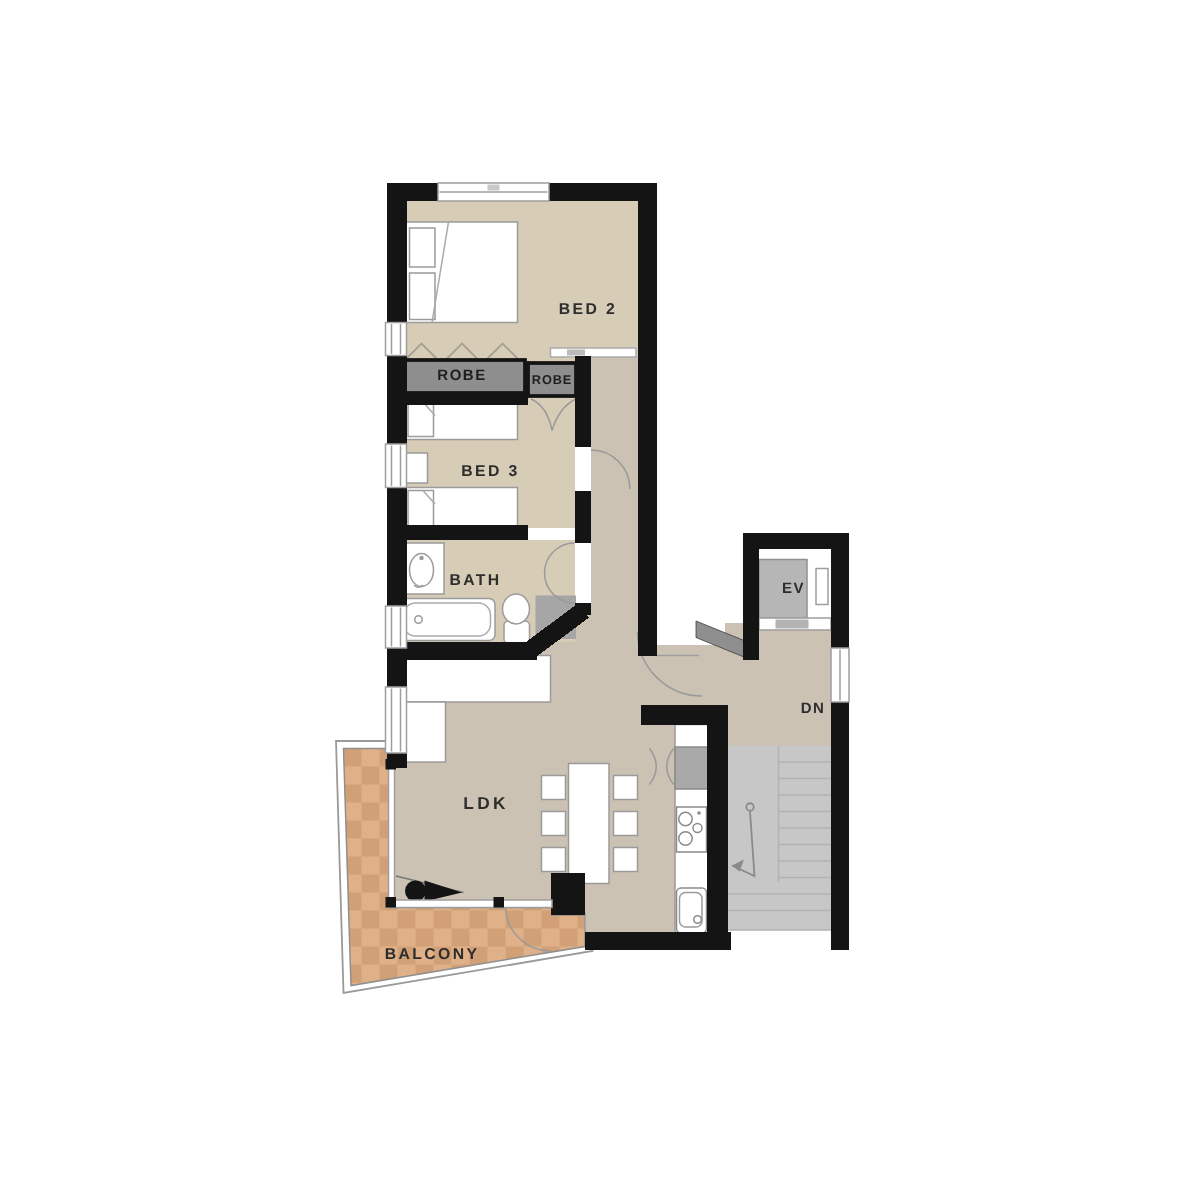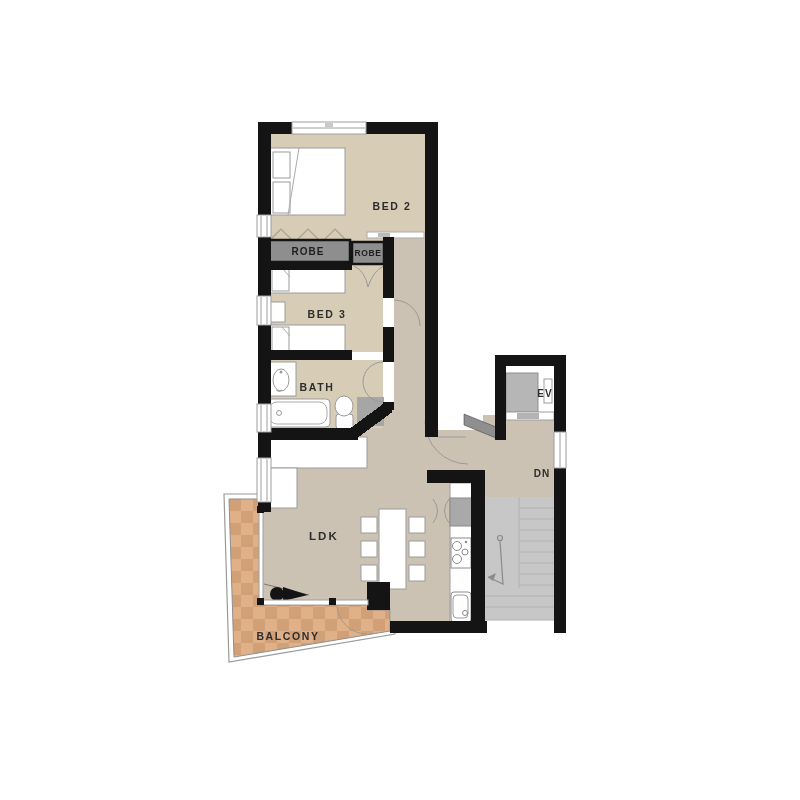--- a/index.html
+++ b/index.html
@@ -210,17 +210,17 @@
     <rect class="wall" x="329" y="598" width="7" height="7"></rect>
   </g>
 </svg>
 
   
   <div class="lbl" style="left:392px;top:206px">BED 2</div>
   <div class="lbl md" style="left:308px;top:251px;color:#1e1e1e">ROBE</div>
   <div class="lbl sm" style="left:368px;top:253px;color:#1e1e1e">ROBE</div>
   <div class="lbl" style="left:327px;top:314px">BED 3</div>
   <div class="lbl" style="left:317px;top:387px">BATH</div>
-  <div class="lbl md" style="left:545px;top:393px">EV</div>
+  <div class="lbl md" style="left:529px;top:393px">EV</div>
   <div class="lbl md" style="left:542px;top:473px">DN</div>
   <div class="lbl lg" style="left:324px;top:536px">LDK</div>
   <div class="lbl" style="left:288px;top:636px">BALCONY</div>
 </div>
 
 </body></html>

